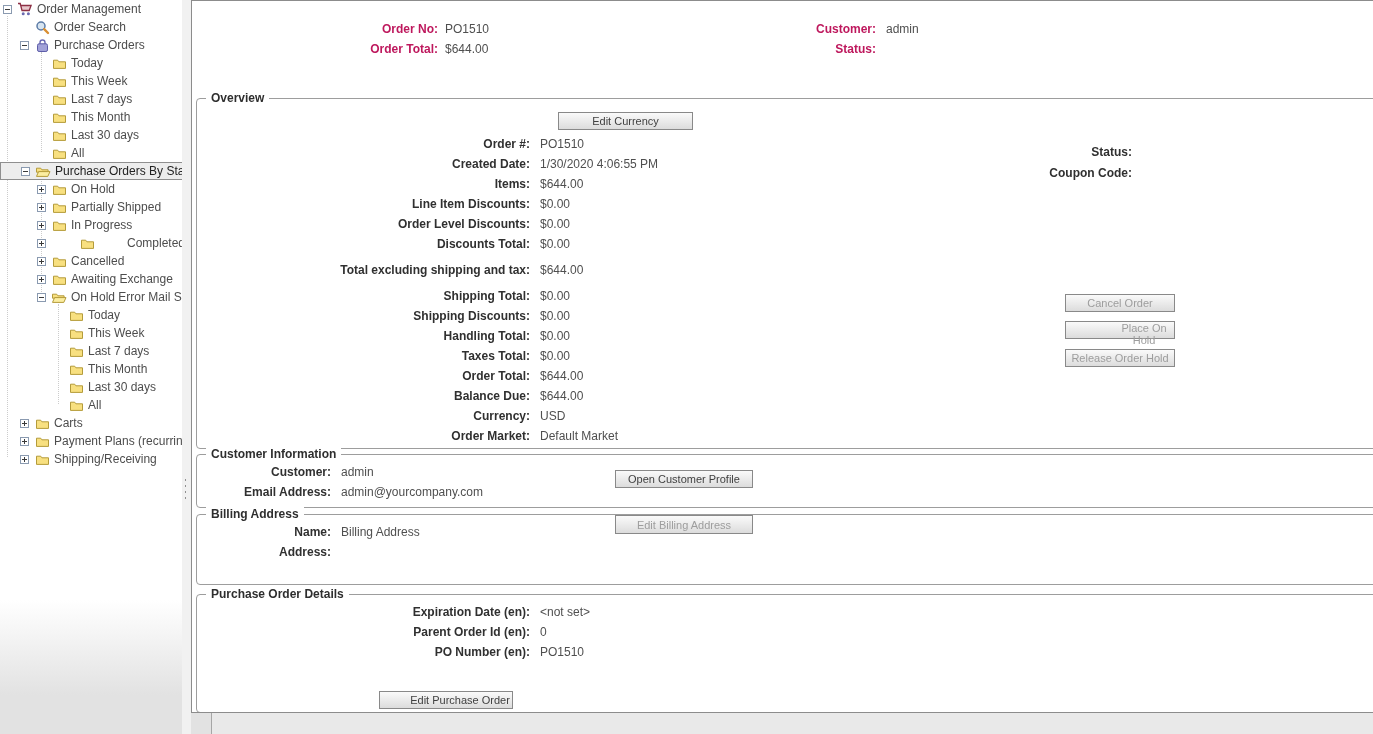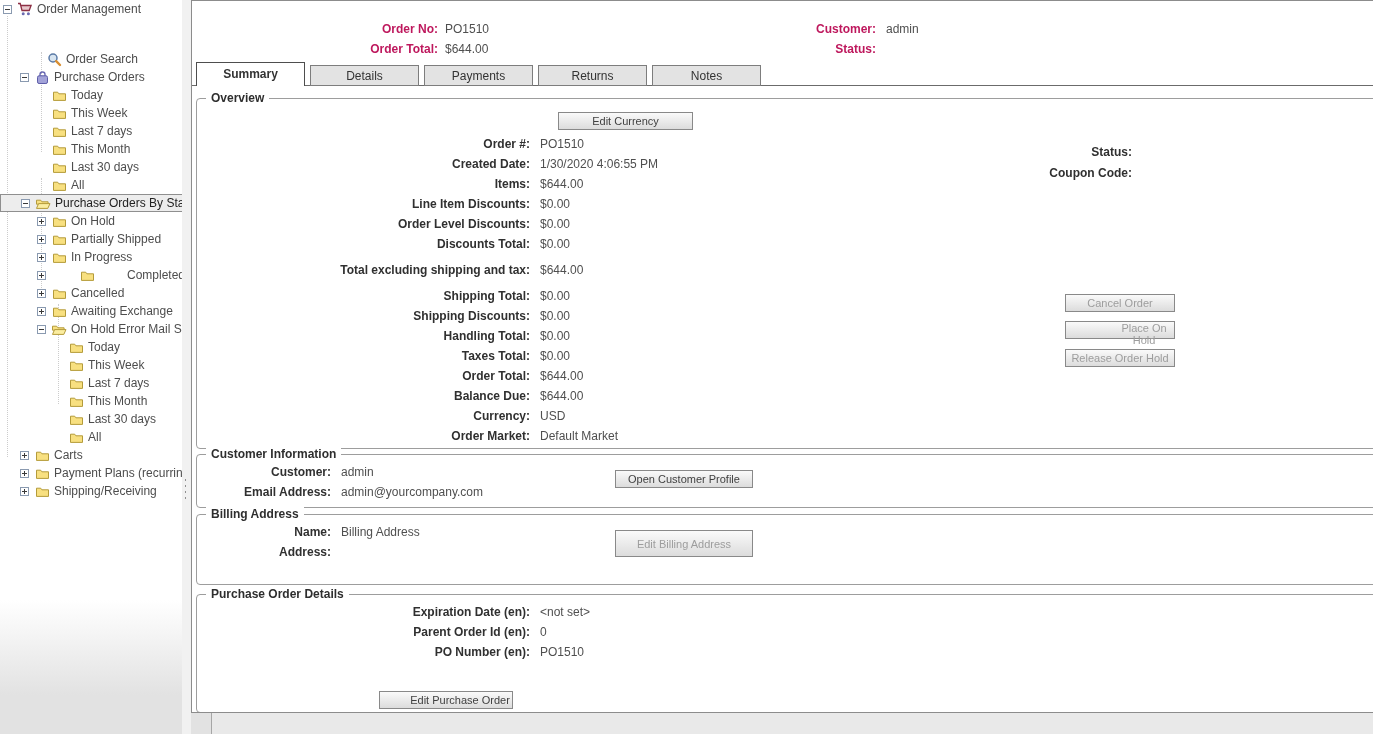--- a/index.html
+++ b/index.html
@@ -90,21 +90,21 @@
     background:linear-gradient(to bottom,#fafafa,#dcdcdc);
     border:1px solid #898989; text-align:center; cursor:pointer; padding:0;
   }
   .btn:disabled, .btn.disabled { color:#9d9d9d; cursor:default; }
   #btn-edit-currency { left:361px; top:13px;  width:135px; height:18px; }
   .ov-action { left:868px; width:110px; height:18px; }
   #btn-cancel-order        { top:195px; }
   #btn-place-on-hold       { top:222px;padding-left:48px; }
   #btn-release-order-hold  { top:250px; }
   #btn-open-customer-profile { left:418px; top:15px; width:138px; height:18px; }
-  #btn-edit-billing-address  { left:418px; top:15px; width:138px; height:27px; }
+  #btn-edit-billing-address  { left:418px; top:0; width:138px; height:19px; }
   #btn-edit-purchase-order   { left:182px; top:96px; width:134px; height:18px;padding-left:28px; }
 </style>
 </head>
 <body>
 
 <div id="sidebar">
   <div id="tree">
     <div class="guide" style="left:7px;  top:16px;  height:441px;"></div>
     <div class="guide" style="left:41px; top:52px;  height:100px;"></div>
     <div class="guide" style="left:41px; top:178px; height:118px;"></div>
@@ -114,21 +114,21 @@
         <span class="ebox"></span>
         <span class="ticon">
           <svg width="16" height="14" viewBox="0 0 16 14">
             <path d="M1 1.5h2.2l1.8 7h7.2l1.9-5H4" fill="#e8c8cc" stroke="#8d2f44" stroke-width="1.3"></path>
             <circle cx="6.2" cy="11.8" r="1.5" fill="#6b6bb0"></circle>
             <circle cx="11.4" cy="11.8" r="1.5" fill="#6b6bb0"></circle>
           </svg>
         </span>
         <span class="tlabel">Order Management</span>
       </div>
-      <div class="trow" style="padding-left: 32px; margin-top: 32px;">
+      <div class="trow" style="padding-left: 20px;">
         <span class="ebox-spacer"></span>
         <span class="ticon">
           <svg width="15" height="15" viewBox="0 0 15 15">
             <circle cx="6" cy="6" r="4" fill="#d7e4f0" stroke="#5b7aa6" stroke-width="1.5"></circle>
             <line x1="9.2" y1="9.2" x2="13" y2="13" stroke="#d98f33" stroke-width="2.4" stroke-linecap="round"></line>
           </svg>
         </span>
         <span class="tlabel">Order Search</span>
       </div>
       <div class="trow" style="padding-left: 20px;">
@@ -361,21 +361,20 @@
 
   <div class="hdr-label" style="left:46px;  top:21px; width:200px;">Order No:</div>
   <div class="hdr-value" style="left:253px; top:21px;">PO1510</div>
   <div class="hdr-label" style="left:46px;  top:41px; width:200px;">Order Total:</div>
   <div class="hdr-value" style="left:253px; top:41px;">$644.00</div>
   <div class="hdr-label" style="left:484px; top:21px; width:200px;">Customer:</div>
   <div class="hdr-value" style="left:694px; top:21px;">admin</div>
   <div class="hdr-label" style="left:484px; top:41px; width:200px;">Status:</div>
   <div class="hdr-value" style="left:694px; top:41px;"></div>
 
-  <div id="tabstrip"><div class="tab active">Summary</div><div class="tab">Details</div><div class="tab">Payments</div><div class="tab">Returns</div><div class="tab">Notes</div></div>
 
   <div class="groupbox" id="gb-overview">
     <div class="legend">Overview</div>
     <button class="btn" id="btn-edit-currency">Edit Currency</button>
     <div id="ov-rows" class="fields-a">
         <div class="frow">
           <span class="flabel">Order #:</span>
           <span class="fvalue">PO1510</span>
         </div>
         <div class="frow">

